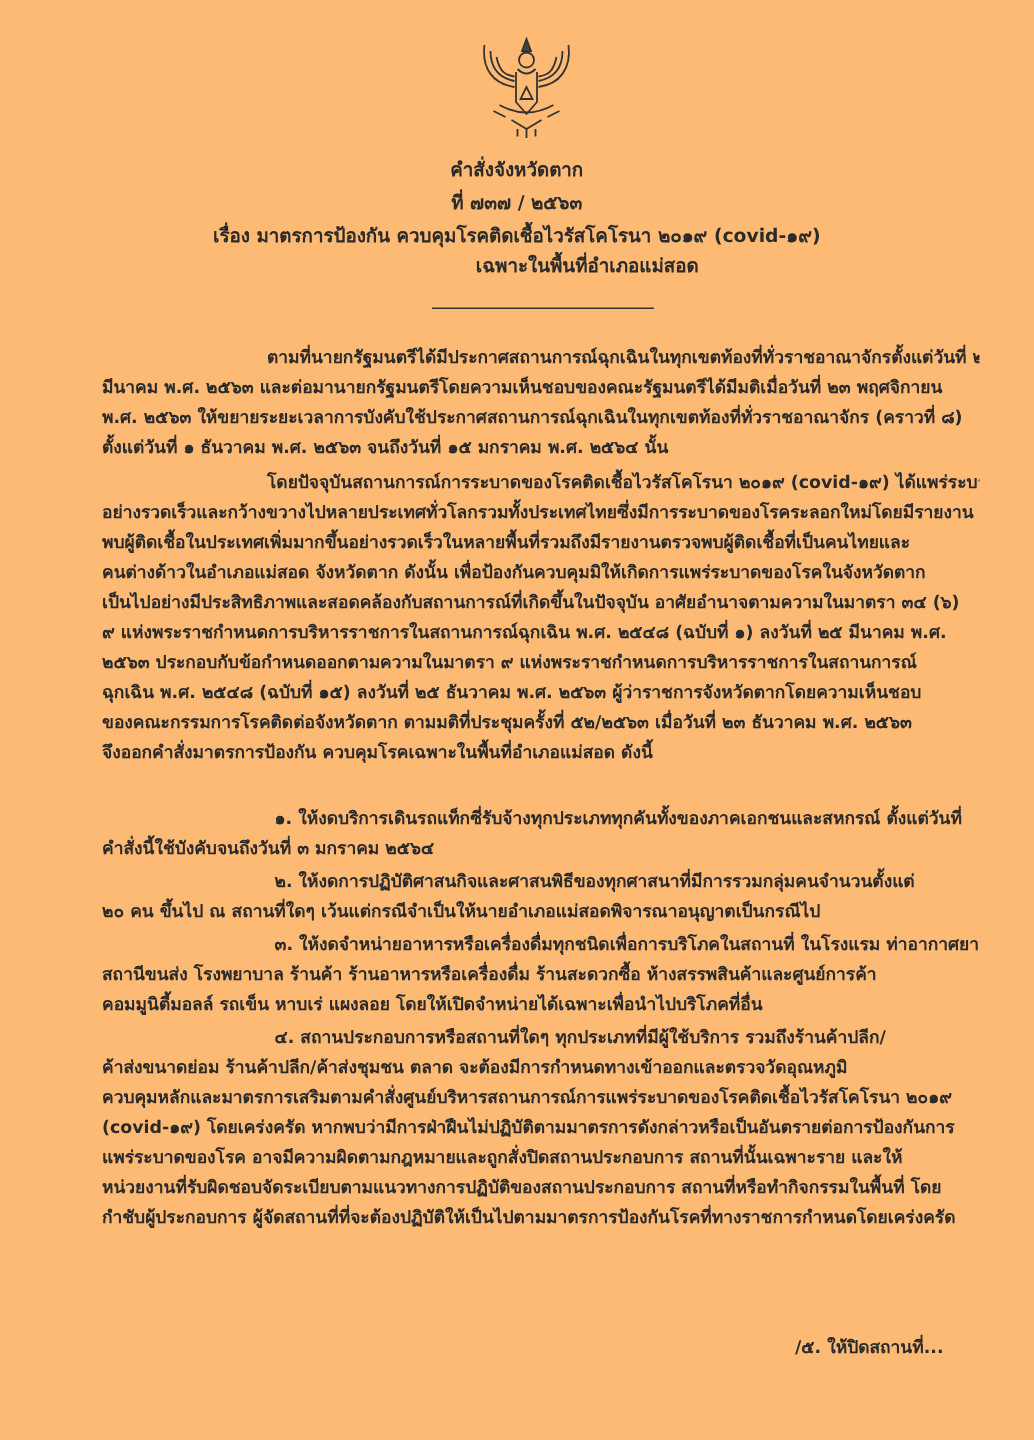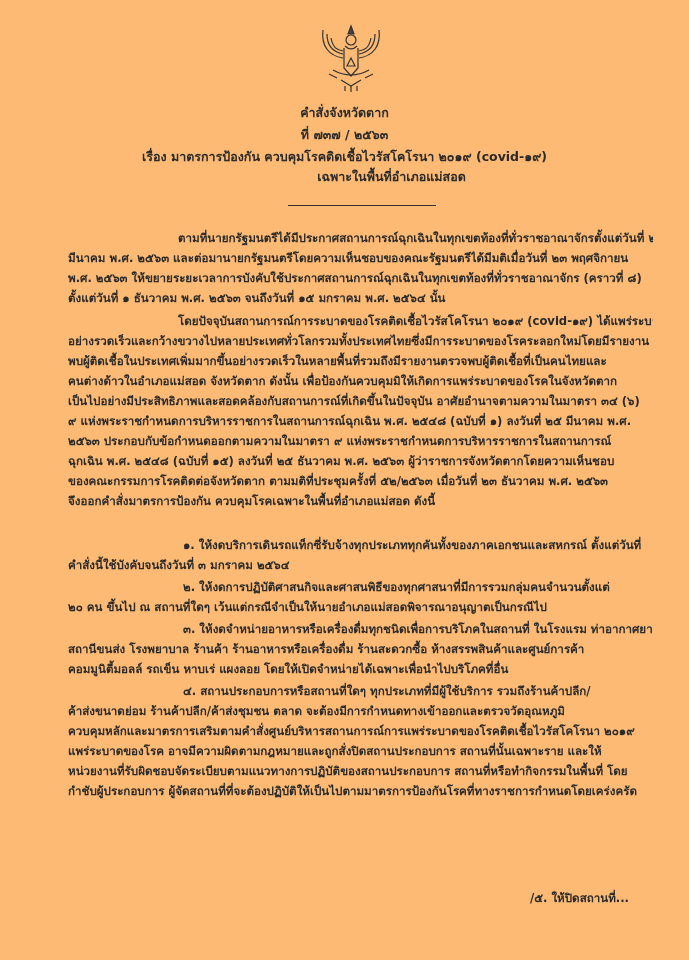--- a/index.html
+++ b/index.html
@@ -99,20 +99,21 @@
       <span class="ln">สถานีขนส่ง โรงพยาบาล ร้านค้า ร้านอาหารหรือเครื่องดื่ม ร้านสะดวกซื้อ ห้างสรรพสินค้าและศูนย์การค้า</span>
       <span class="ln">คอมมูนิตี้มอลล์ รถเข็น หาบเร่ แผงลอย โดยให้เปิดจำหน่ายได้เฉพาะเพื่อนำไปบริโภคที่อื่น</span>
     </p>
   </div>
 
   <div class="body" style="top:681px;">
     <p class="p">
       <span class="ln ind2">๔. สถานประกอบการหรือสถานที่ใดๆ ทุกประเภทที่มีผู้ใช้บริการ รวมถึงร้านค้าปลีก/</span>
       <span class="ln">ค้าส่งขนาดย่อม ร้านค้าปลีก/ค้าส่งชุมชน ตลาด จะต้องมีการกำหนดทางเข้าออกและตรวจวัดอุณหภูมิ</span>
       <span class="ln">ควบคุมหลักและมาตรการเสริมตามคำสั่งศูนย์บริหารสถานการณ์การแพร่ระบาดของโรคติดเชื้อไวรัสโคโรนา ๒๐๑๙</span>
+      <span class="ln">(covid-๑๙) โดยเคร่งครัด หากพบว่ามีการฝ่าฝืนไม่ปฏิบัติตามมาตรการดังกล่าวหรือเป็นอันตรายต่อการป้องกันการ</span>
       <span class="ln">แพร่ระบาดของโรค อาจมีความผิดตามกฎหมายและถูกสั่งปิดสถานประกอบการ สถานที่นั้นเฉพาะราย และให้</span>
       <span class="ln">หน่วยงานที่รับผิดชอบจัดระเบียบตามแนวทางการปฏิบัติของสถานประกอบการ สถานที่หรือทำกิจกรรมในพื้นที่ โดย</span>
       <span class="ln">กำชับผู้ประกอบการ ผู้จัดสถานที่ที่จะต้องปฏิบัติให้เป็นไปตามมาตรการป้องกันโรคที่ทางราชการกำหนดโดยเคร่งครัด</span>
     </p>
   </div>
 
   <div class="footer">/๕. ให้ปิดสถานที่...</div>
 </div>
 
 </body></html>

